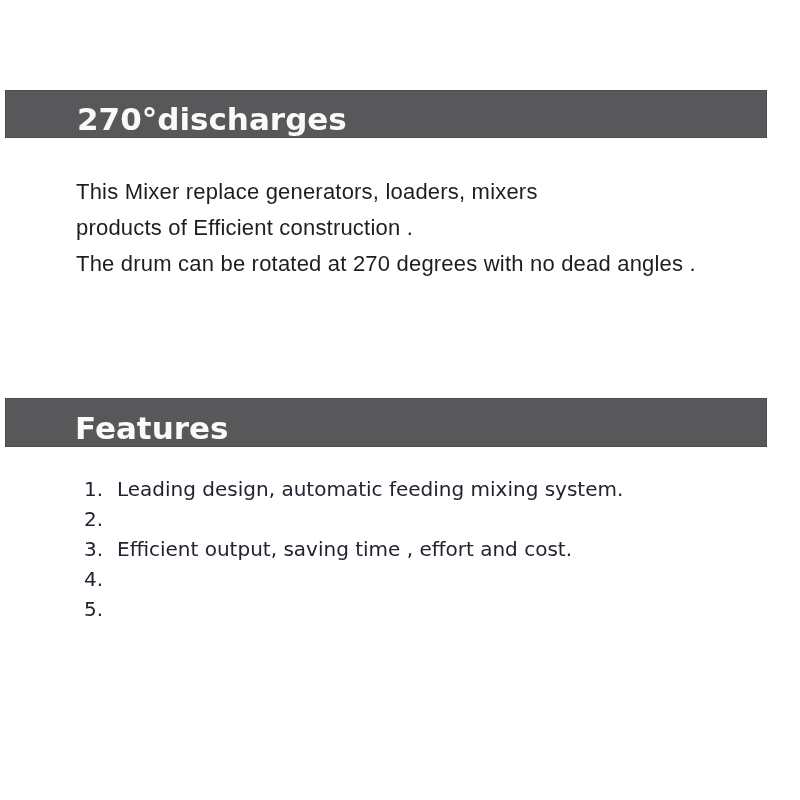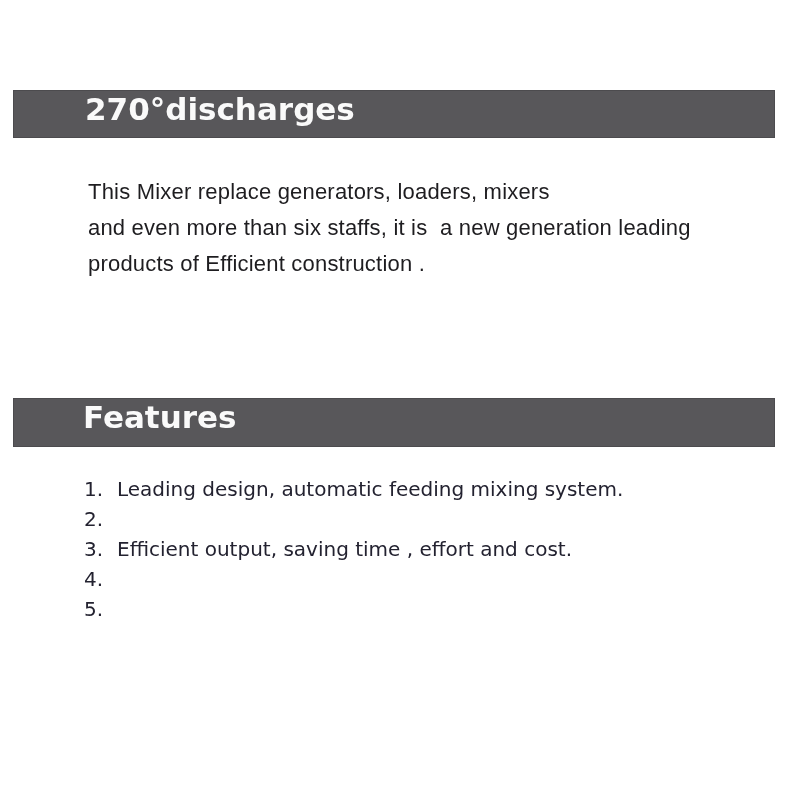--- a/index.html
+++ b/index.html
@@ -11,47 +11,47 @@
     position: relative;
     width: 800px;
     height: 800px;
     background: #ffffff;
     overflow: hidden;
   }
 
   
   .bar {
     position: absolute;
-    left: 13px;
+    left: 5px;
     width: 762px;
     background: #58575a;
     color: #fafafa;
     display: flex;
-    align-items: flex-start;
+    align-items: flex-end;
     font-family: "DejaVu Sans", sans-serif;
     font-weight: bold;
     font-size: 31px;
     box-sizing: border-box;
     border: 1px solid #4c4b4e;
   }
   #bar-discharges {
     top: 90px;
     height: 48px;
     padding-left: 71px;
   }
   #bar-features {
     top: 398px;
     height: 49px;
     padding-left: 69px;
   }
 
   
   #intro {
     position: absolute;
-    left: 88px;
+    left: 76px;
     top: 174px;
     width: 680px;
     font-family: "Liberation Sans", sans-serif;
     font-size: 22px;
     line-height: 36px;
     color: #1e1d20;
     letter-spacing: 0.2px;
   }
   #intro .line {
     white-space: pre-wrap;
@@ -86,22 +86,22 @@
 <body>
 
 <div id="canvas">
 
   <div id="bar-discharges" class="bar">
     <span>270°discharges</span>
   </div>
 
   <div id="intro">
     <div class="line">This Mixer replace generators, loaders, mixers</div>
-    <div class="line">and even more than six staffs, it is  a new generation leading</div>
     <div class="line">products of Efficient construction .</div>
+    <div class="line">The drum can be rotated at 270 degrees with no dead angles .</div>
   </div>
 
   <div id="bar-features" class="bar">
     <span>Features</span>
   </div>
 
   <div id="features-list">
     <div class="feature-row">
       <span class="feature-num">1.</span>
       <span class="feature-text">Leading design, automatic feeding mixing system.</span>

